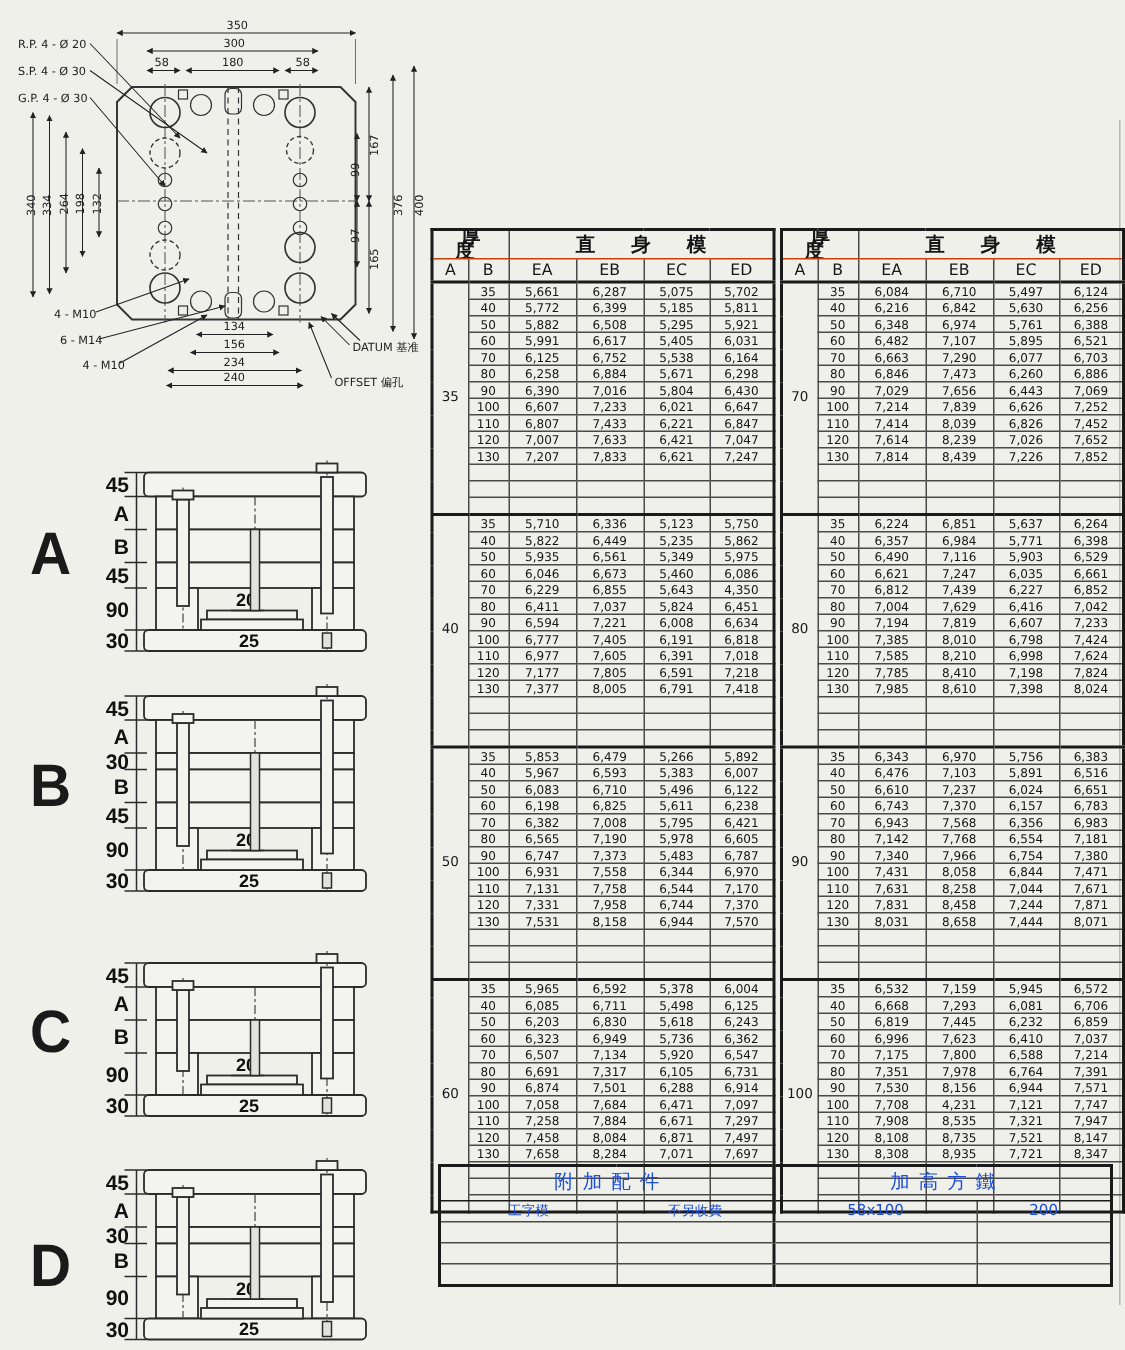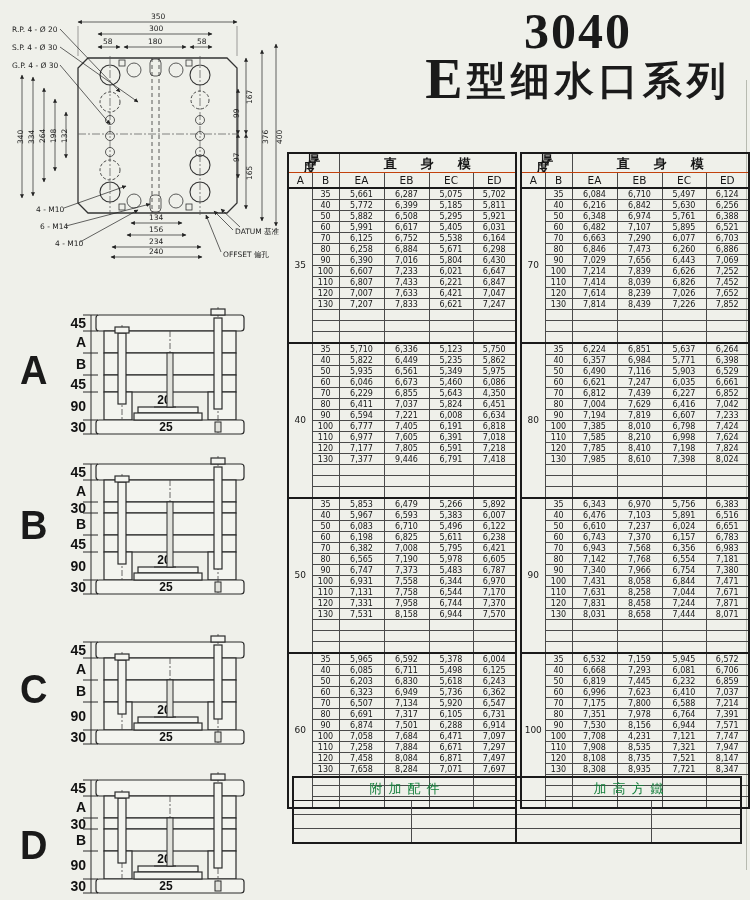--- a/index.html
+++ b/index.html
@@ -51,35 +51,31 @@
   .ptable td.th-thick  { letter-spacing:8px; text-indent:8px; }
   .ptable td.th-straight { letter-spacing:24px; text-indent:24px; }
   .ptable tr.h2 td { height:14px; font-size:10.5px; border-bottom:1px solid #1a1a1a; }
   .ptable tr.blockstart td { border-top:2px solid #1a1a1a; }
   .ptable td.acell { font-size:9px; }
 
   
   #btable-wrap { position:absolute; left:292px; top:776px; }
   .btable { border-collapse:collapse; table-layout:fixed; width:448px; border:2px solid #1a1a1a; }
   .btable td { border:1px solid #4a4a4a; padding:0; text-align:center; height:13px;
-               font-size:10px; line-height:12px; color:#15803d; }
+               font-size:10px; line-height:12px; color:#1d4ed8; }
   .btable tr.bh td { height:22px; font-size:13px; letter-spacing:6px; text-indent:6px; border-bottom:1.5px solid #1a1a1a; }
   .btable td.sep { border-left:2px solid #1a1a1a; }
   .btable td.cjk-small { font-size:9px; }
 </style>
 </head>
 <body>
 
 <div id="page">
   <div class="scan-edge"></div>
 
-  <div class="title-block">
-    <div class="title-model">3040</div>
-    <div class="title-series"><span class="big-e">E</span><span class="cjk-part">型细水口系列</span></div>
-  </div>
 
   <svg class="plan" width="300" height="300" viewBox="0 0 300 300">
     <defs>
       <marker id="ar" markerWidth="8" markerHeight="8" refX="5.5" refY="3" orient="auto-start-reverse">
         <path d="M0,0L6,3L0,6z" fill="#222"></path>
       </marker>
     </defs>
 
     <polygon class="pl" points="88,58 227,58 237,68 237,203 227,213 88,213 78,203 78,68"></polygon>
 
@@ -548,21 +544,21 @@
           <tr class="">
             <td>120</td>
             <td>7,177</td>
             <td>7,805</td>
             <td>6,591</td>
             <td>7,218</td>
           </tr>
           <tr class="">
             <td>130</td>
             <td>7,377</td>
-            <td>9,446</td>
+            <td>8,005</td>
             <td>6,791</td>
             <td>7,418</td>
           </tr>
           <tr>
             <td></td>
             <td></td>
             <td></td>
             <td></td>
             <td></td>
           </tr>
@@ -1211,20 +1207,26 @@
           <col style="width:105px">
           <col style="width:135px">
           <col style="width:90px">
         </colgroup>
         <tbody>
           <tr class="bh">
             <td colspan="2">附加配件</td>
             <td colspan="2" class="sep">加高方鐵</td>
           </tr>
           <tr>
+            <td class="cjk-small">工字模</td>
+            <td class="cjk-small">不另收費</td>
+            <td class="sep">58x100</td>
+            <td>200</td>
+          </tr>
+          <tr>
             <td></td>
             <td></td>
             <td class="sep"></td>
             <td></td>
           </tr>
           <tr>
             <td></td>
             <td></td>
             <td class="sep"></td>
             <td></td>

